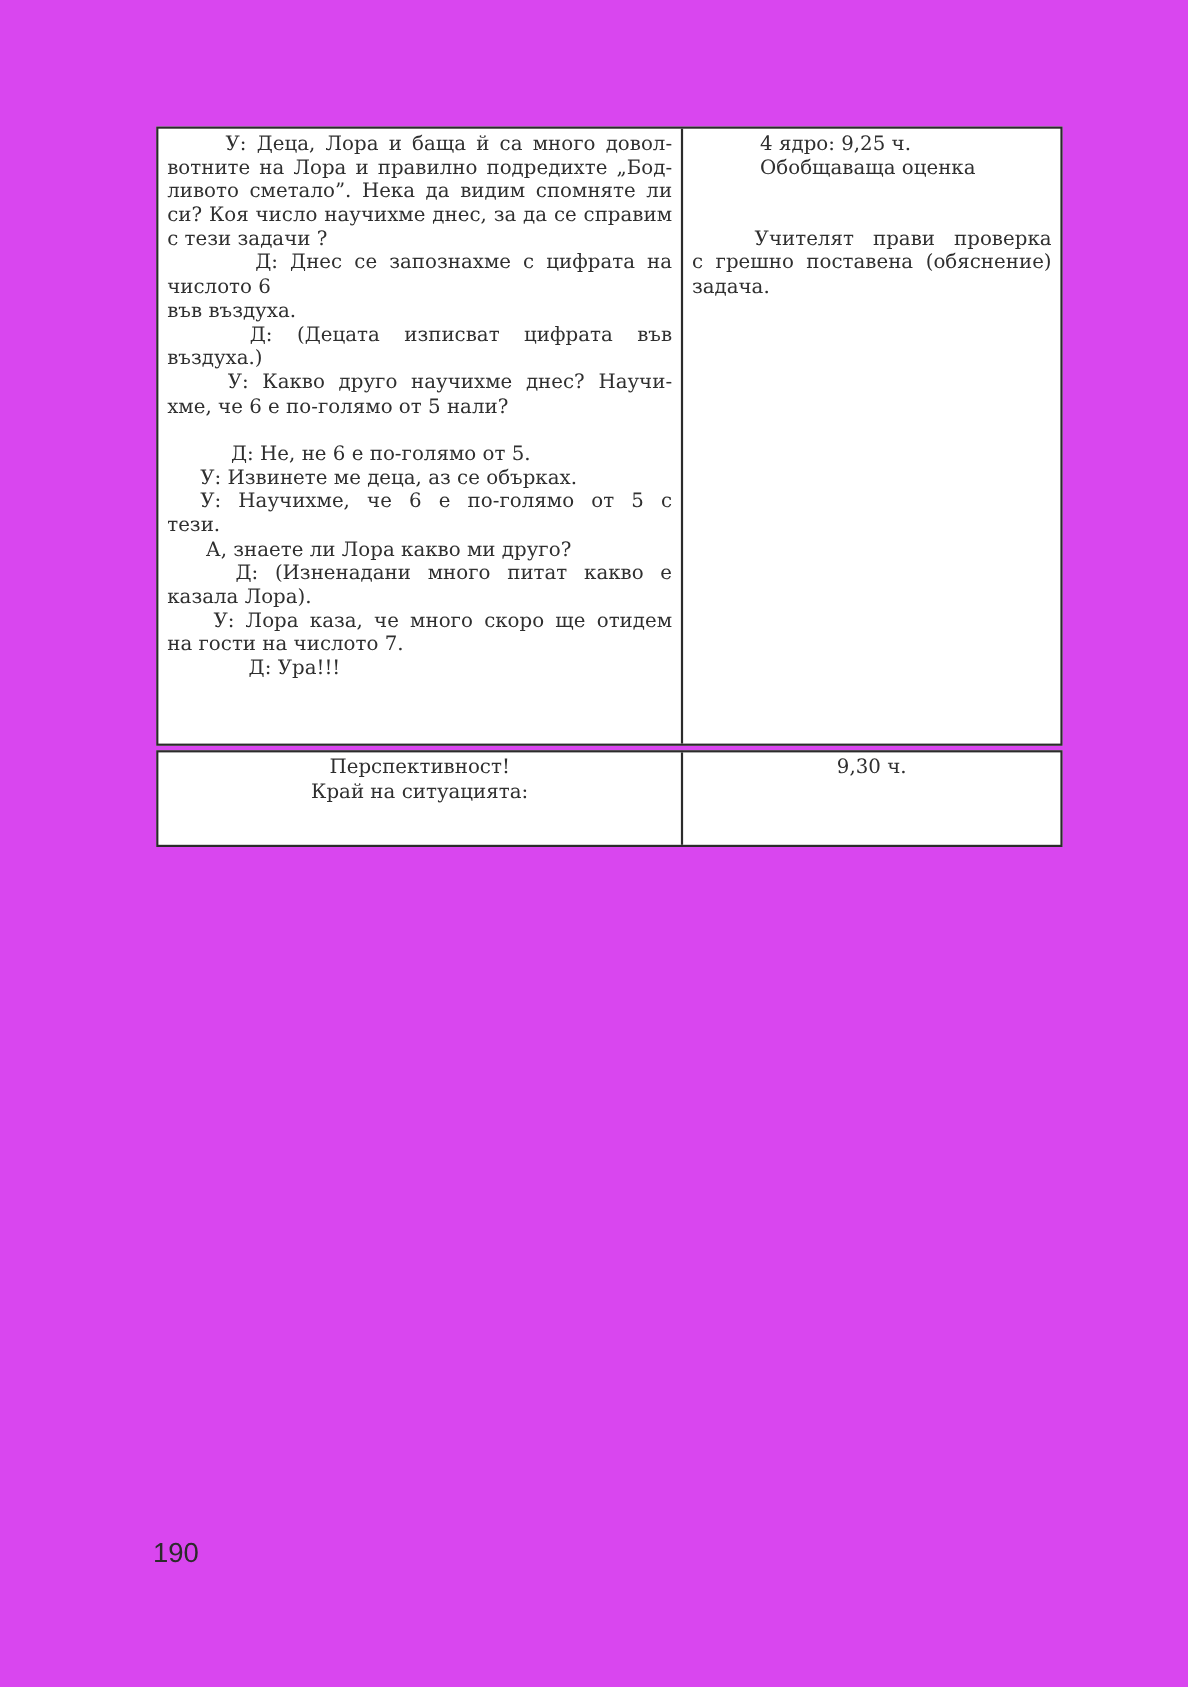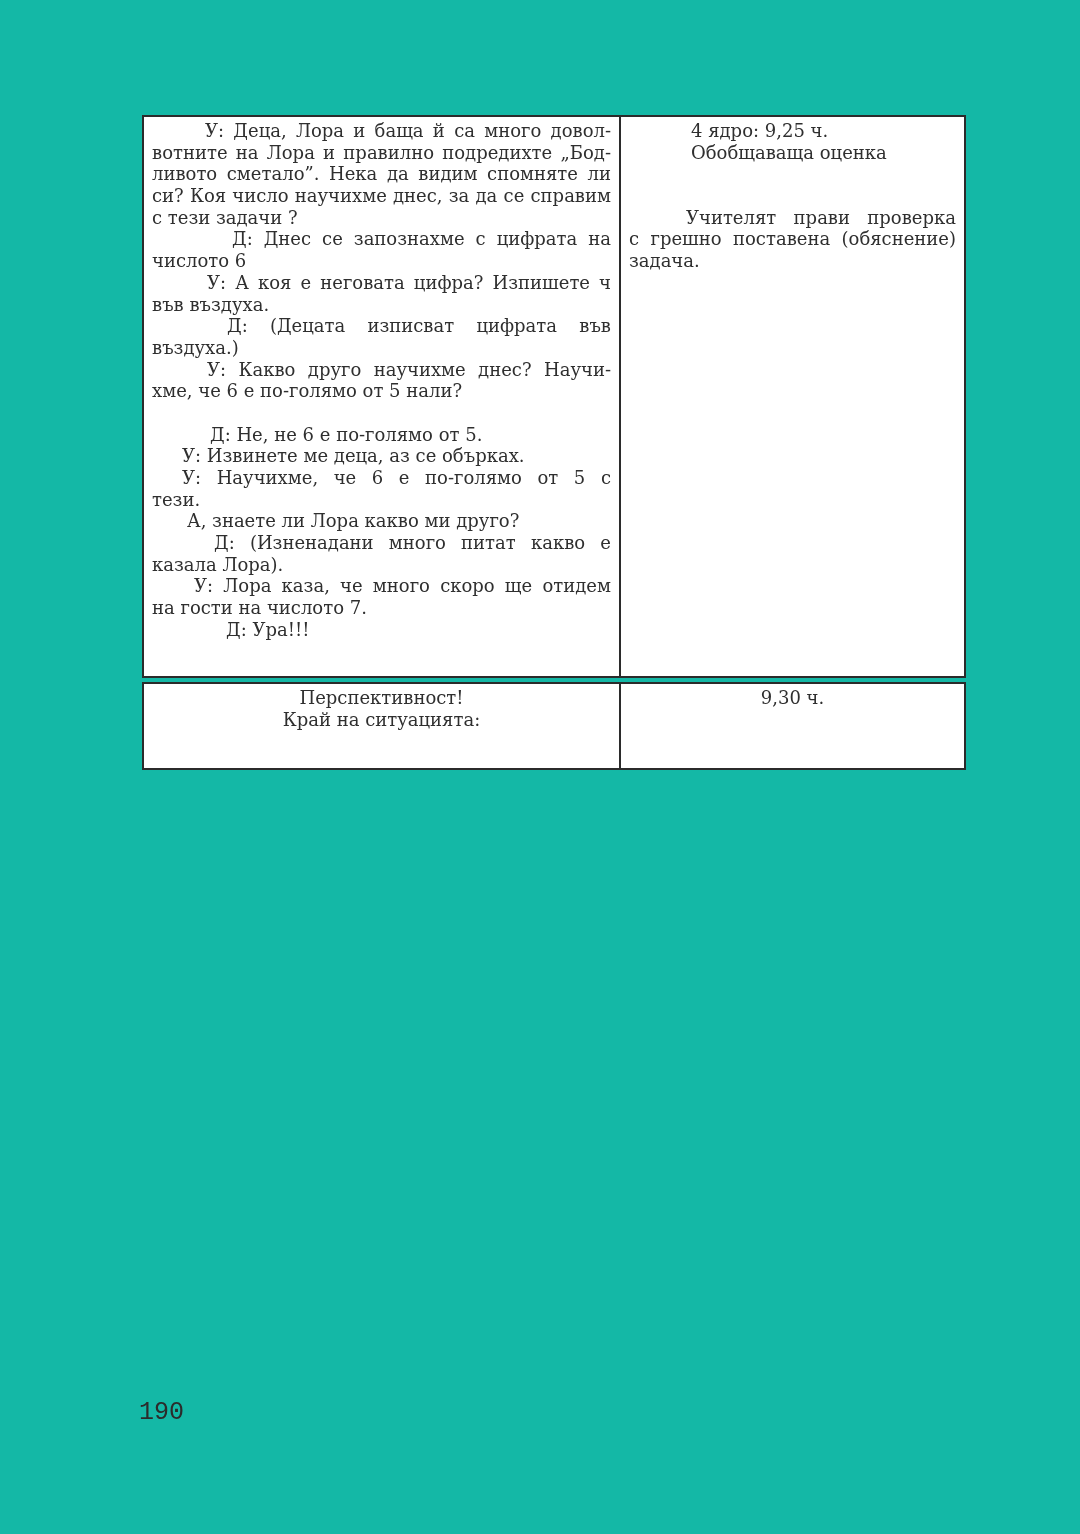--- a/index.html
+++ b/index.html
@@ -4,21 +4,21 @@
 <style>
   html, body {
     margin: 0;
     padding: 0;
     background: #ffffff;
   }
   .page {
     position: relative;
     width: 1080px;
     height: 1534px;
-    background: #14b8a6;
+    background: #d946ef;
     font-family: "DejaVu Serif", serif;
     color: #2f2f2f;
     overflow: hidden;
   }
   .tbl {
     position: absolute;
     left: 142px;
     width: 824px;
     box-sizing: border-box;
     border: 2px solid #2b2b2b;
@@ -46,40 +46,39 @@
   }
   .j {
     text-align: justify;
     text-align-last: justify;
   }
   .ral { text-align: center; }
   .pageno {
     position: absolute;
     left: 139px;
     top: 1398px;
-    font-family: Liberation Mono, monospace;
+    font-family: Liberation Sans, sans-serif;
     font-size: 25px;
     color: #2b2b2b;
   }
 </style>
 </head>
 <body>
 
 <div class="page">
 
   <div class="tbl tbl1">
     <div class="cell cell-l">
       <div class="ln j" style="padding-left:53px">У: Деца, Лора и баща й са много довол-</div>
       <div class="ln j">вотните на Лора и правилно подредихте „Бод-</div>
       <div class="ln j">ливото сметало”. Нека да видим спомняте ли</div>
       <div class="ln j">си? Коя число научихме днес, за да се справим</div>
       <div class="ln">с тези задачи ?</div>
       <div class="ln j" style="padding-left:80px">Д: Днес се запознахме с цифрата на</div>
       <div class="ln">числото 6</div>
-      <div class="ln j" style="padding-left:55px">У: А коя е неговата цифра? Изпишете ч</div>
       <div class="ln">във въздуха.</div>
       <div class="ln j" style="padding-left:75px">Д: (Децата изписват цифрата във</div>
       <div class="ln">въздуха.)</div>
       <div class="ln j" style="padding-left:55px">У: Какво друго научихме днес? Научи-</div>
       <div class="ln">хме, че 6 е по-голямо от 5 нали?</div>
       <div class="ln"></div>
       <div class="ln" style="padding-left:58px">Д: Не, не 6 е по-голямо от 5.</div>
       <div class="ln" style="padding-left:30px">У: Извинете ме деца, аз се обърках.</div>
       <div class="ln j" style="padding-left:30px">У: Научихме, че 6 е по-голямо от 5 с</div>
       <div class="ln">тези.</div>

